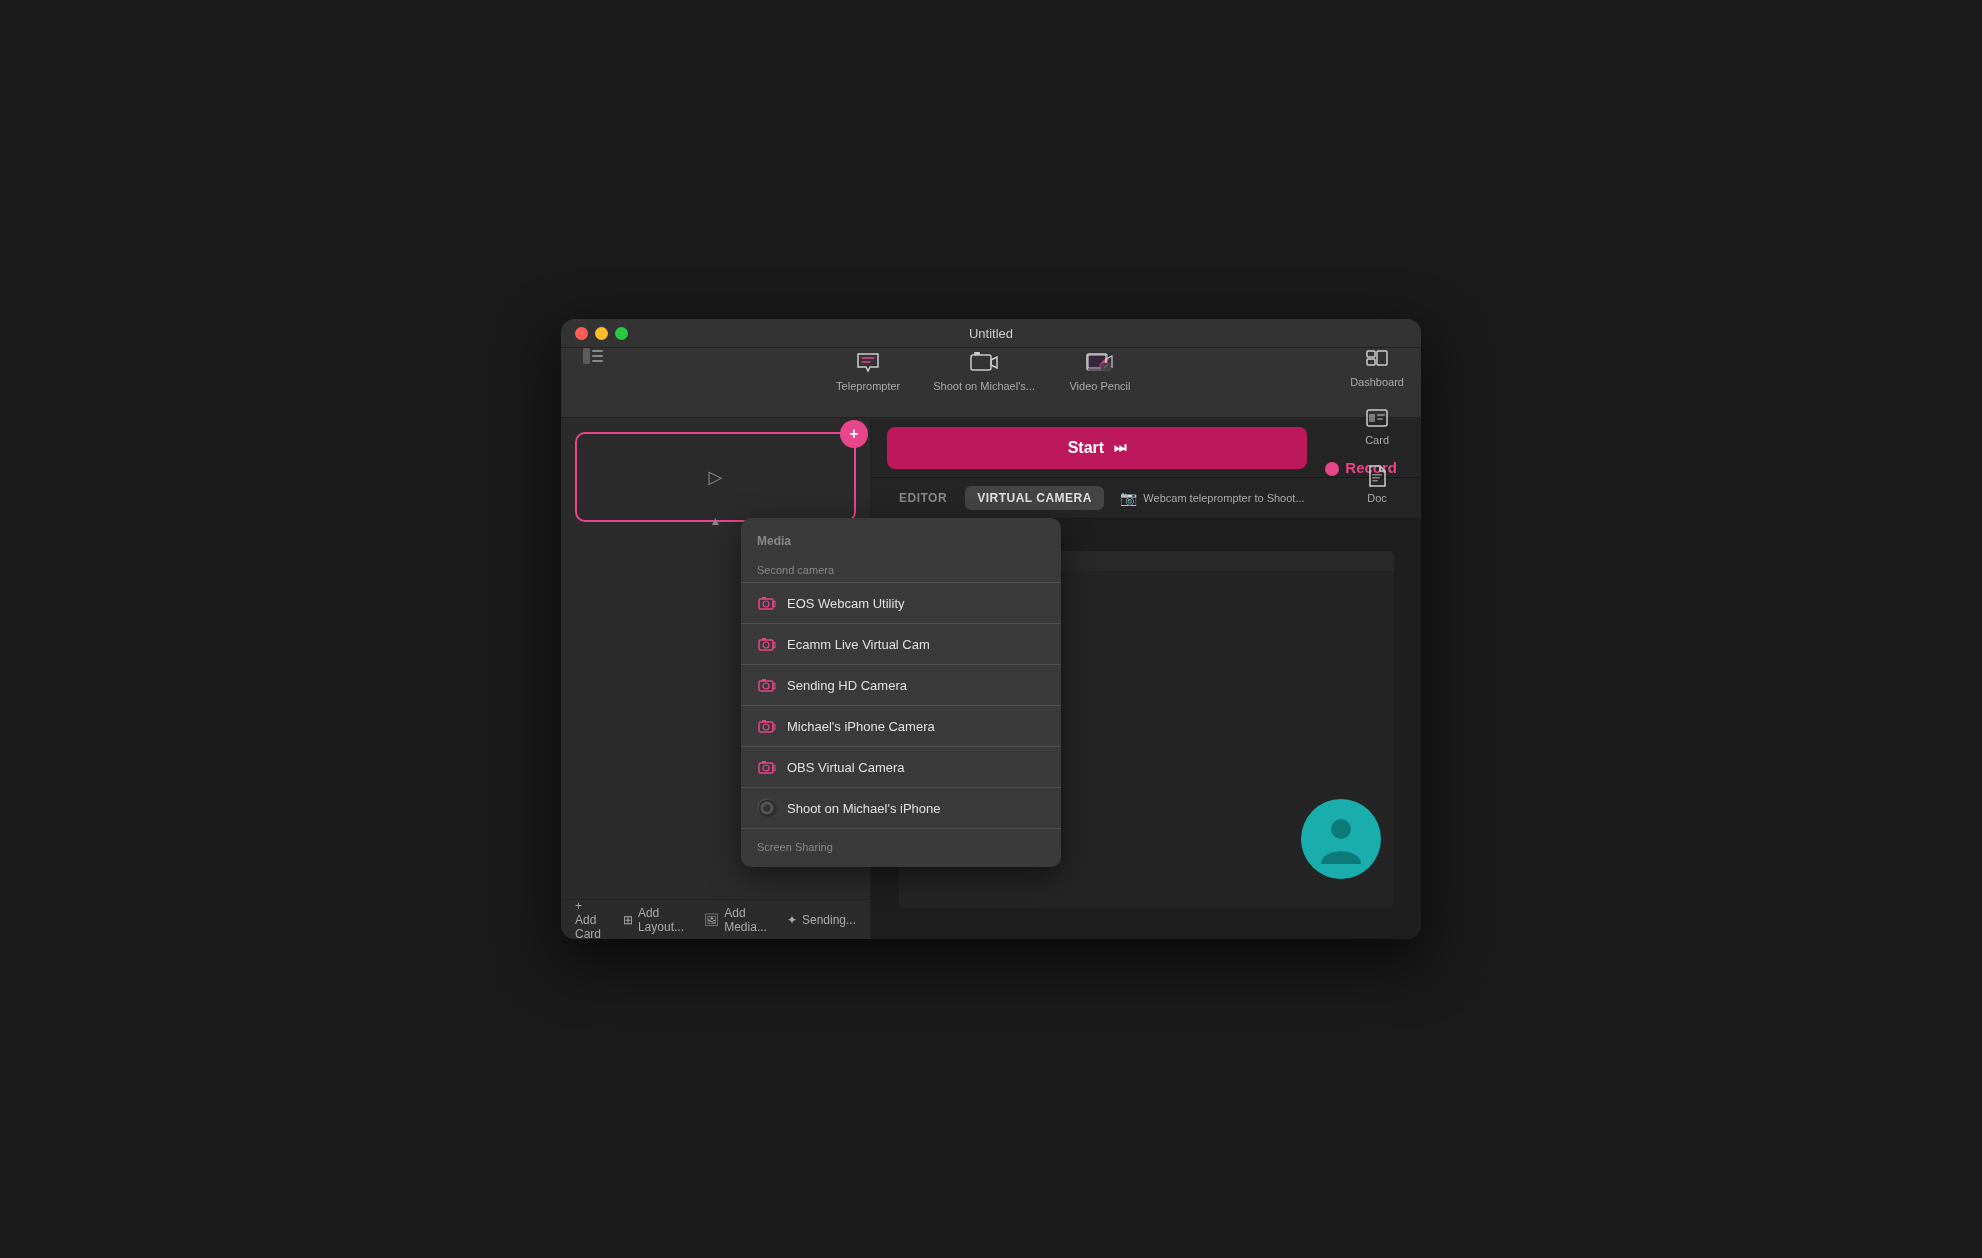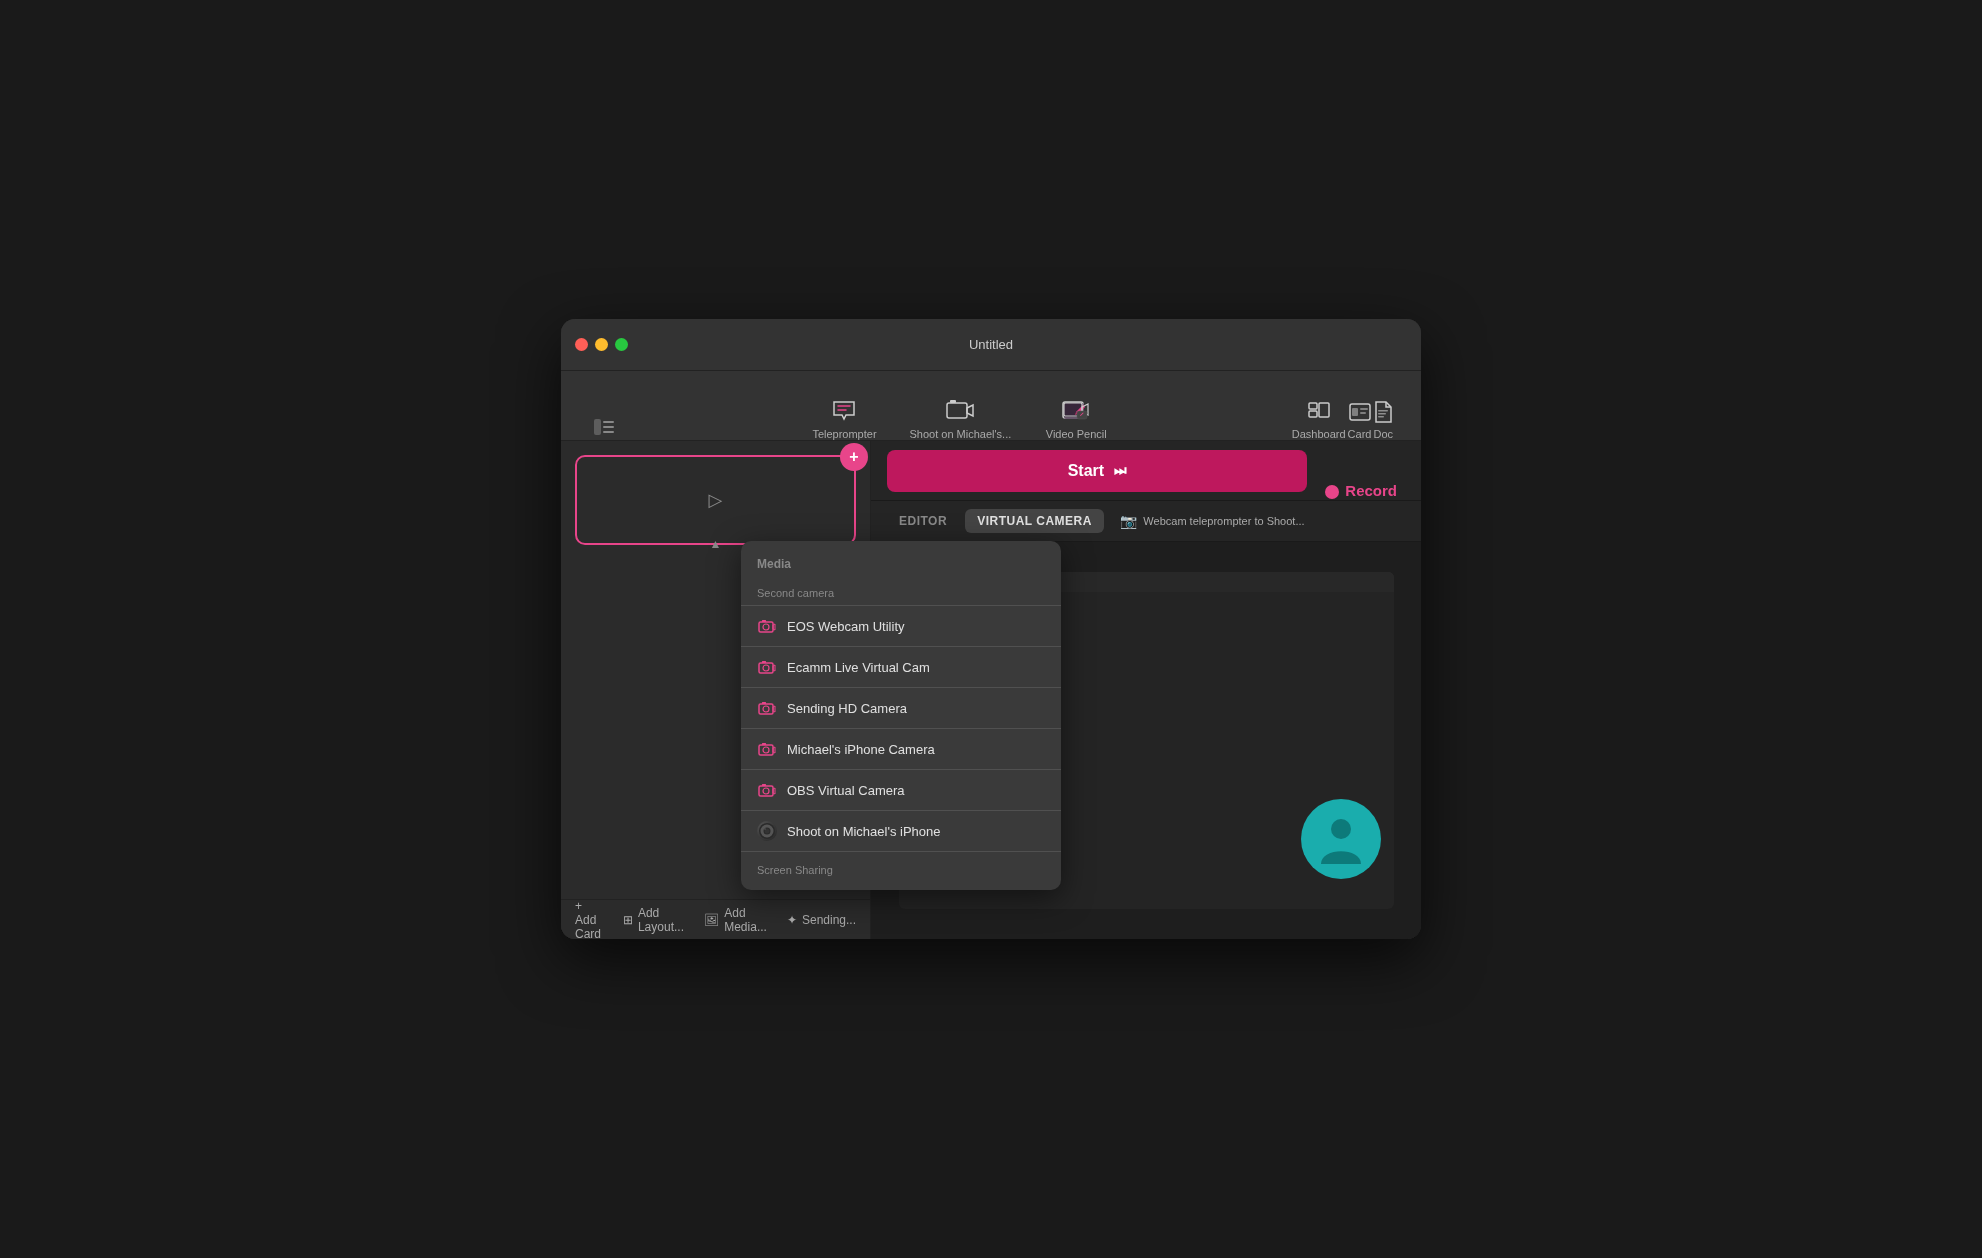--- a/index.html
+++ b/index.html
@@ -21,21 +21,21 @@
       overflow: hidden;
       box-shadow: 0 20px 60px rgba(0,0,0,0.7);
       display: flex;
       flex-direction: column;
       position: relative;
     }
 
     
     .titlebar {
       background: #333333;
-      height: 52px;
+      height: 29px;
       display: flex;
       align-items: center;
       justify-content: center;
       position: relative;
       flex-shrink: 0;
       border-bottom: 1px solid #222;
     }
 
     .titlebar-title {
       color: #ccc;
@@ -58,22 +58,22 @@
     }
     .tl-red { background: #ff5f57; }
     .tl-yellow { background: #febc2e; }
     .tl-green { background: #28c840; }
 
     
     .toolbar {
       background: #333333;
       height: 70px;
       display: flex;
-      align-items: flex-end;
-      padding: 0 28px;
+      align-items: flex-start;
+      padding: 0 17px;
       border-bottom: 1px solid #222;
       flex-shrink: 0;
       position: relative;
     }
 
     .toolbar-left {
       width: 40px;
     }
 
     .sidebar-toggle-icon {
@@ -109,22 +109,23 @@
       height: 28px;
     }
 
     .toolbar-item .label {
       font-size: 11px;
       color: #aaa;
     }
 
     .toolbar-right {
       display: flex;
-      gap: 2px;
-      align-items: center;
+      gap: 18px;
+      align-items: center;
+      flex-direction: column;
     }
 
     .toolbar-right-item {
       display: flex;
       flex-direction: column;
       align-items: center;
       gap: 4px;
       cursor: pointer;
       color: #ccc;
     }

